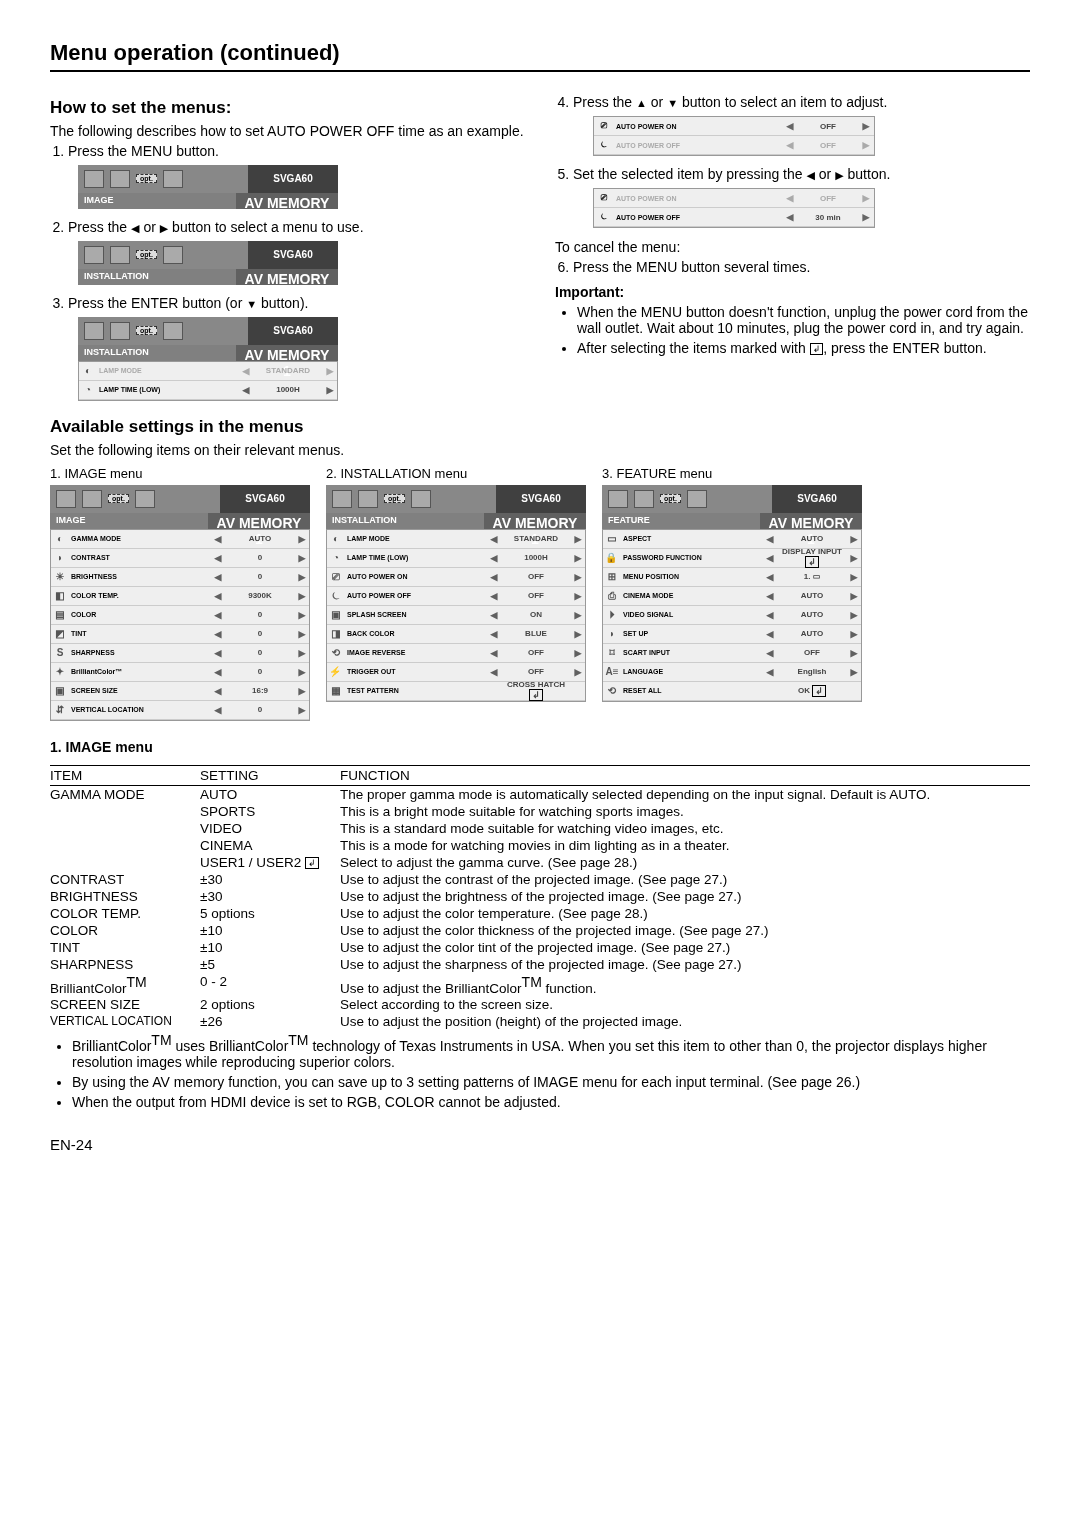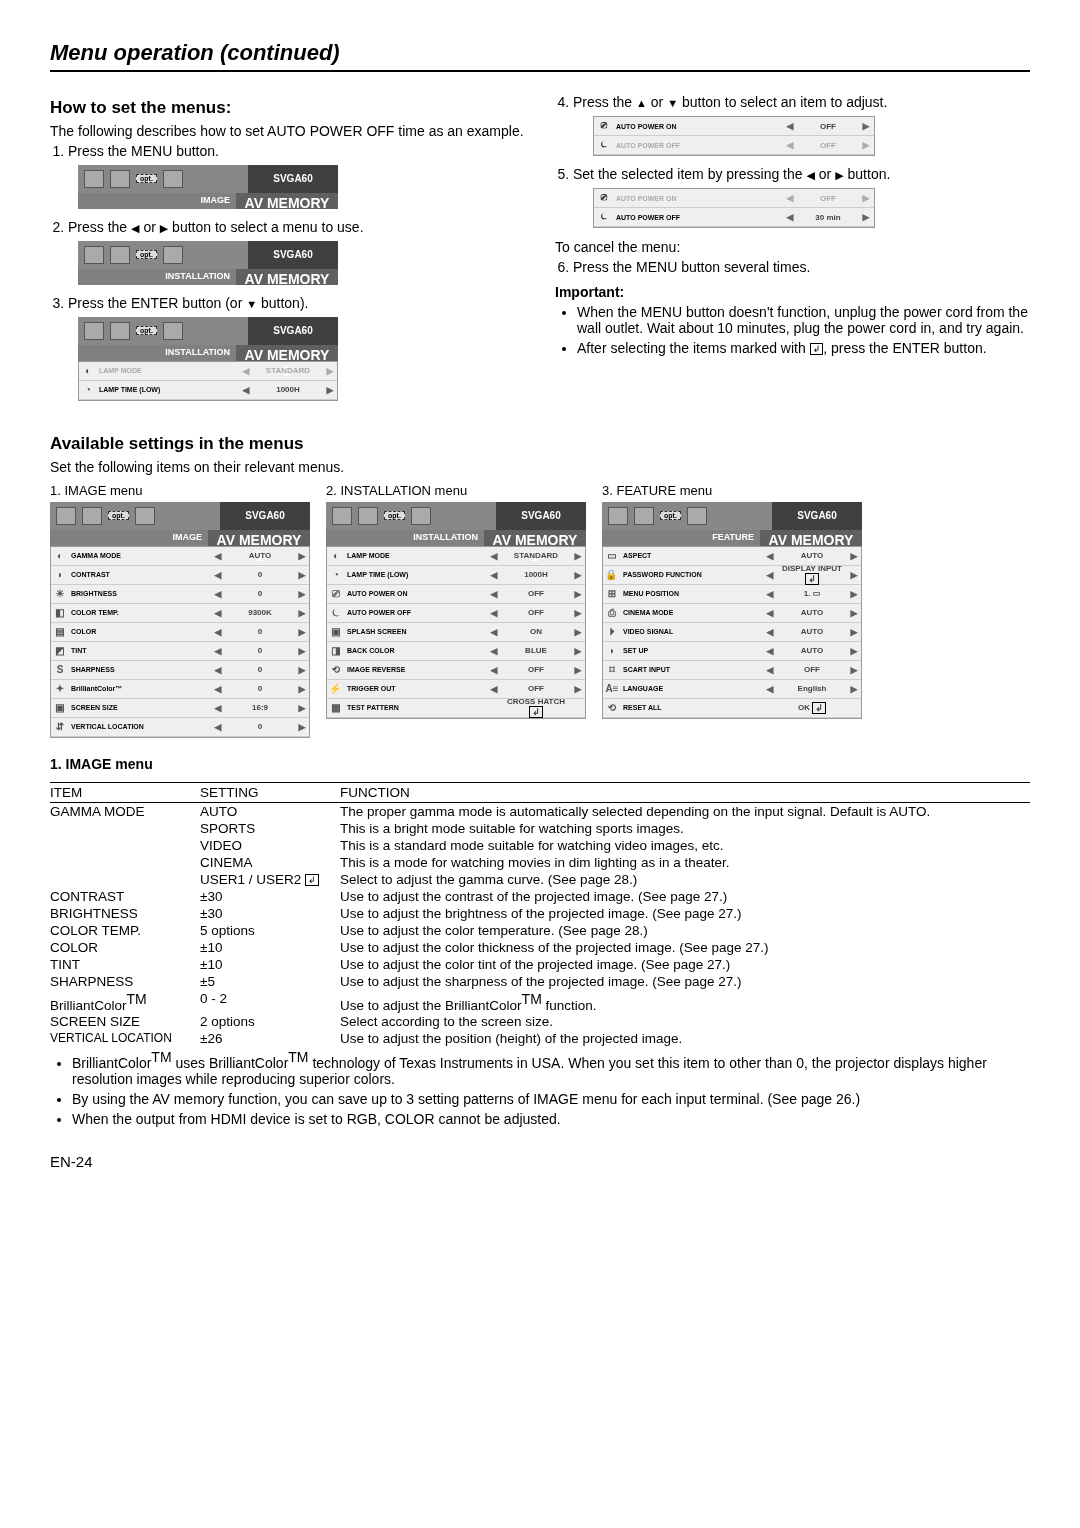--- a/index.html
+++ b/index.html
@@ -7,21 +7,20 @@
     font-size: 14px;
     color: #000;
     margin: 0;
     padding: 40px 50px;
     background: #fff;
     width: 980px;
   }
   .page-title {
     font-size: 22px;
     font-weight: bold;
-    font-style: italic;
     border-bottom: 2px solid #000;
     padding-bottom: 4px;
     margin-bottom: 20px;
   }
   .columns {
     display: flex;
     gap: 30px;
   }
   .col { flex: 1; }
   h2.section {
@@ -74,21 +73,20 @@
   .osd .hdr {
     display:flex;
     height: 16px;
   }
   .osd .hdr .name {
     flex:1;
     background:#808080;
     color:#fff;
     padding:2px 6px;
     font-size:9px;
-    text-align:right;
   }
   .osd .hdr .mem {
     width: 90px;
     background:#606060;
     color:#fff;
     padding:2px 6px;
     font-size:14px;
     text-align:center;
   }
   .osd .rows {
@@ -310,21 +308,21 @@
     </ol>
 
     <p style="font-weight:bold;margin-top:8px">Important:</p>
     <ul class="bullets">
       <li>When the MENU button doesn't function, unplug the power cord from the wall outlet. Wait about 10 minutes, plug the power cord in, and try again.</li>
       <li><span>After selecting the items marked with </span><span class="ent">↲</span><span>, press the ENTER button.</span></li>
     </ul>
   </div>
 </div>
 
-<h2 class="section" style="margin-top:23px">Available settings in the menus</h2>
+<h2 class="section" style="margin-top:6px">Available settings in the menus</h2>
 <p>Set the following items on their relevant menus.</p>
 
 <div class="menus3">
 
   <div>
     <div class="menucap">1. IMAGE menu</div>
     <div class="osd">
       <div class="top">
           <div class="navarea">
             <div class="sq"></div>

